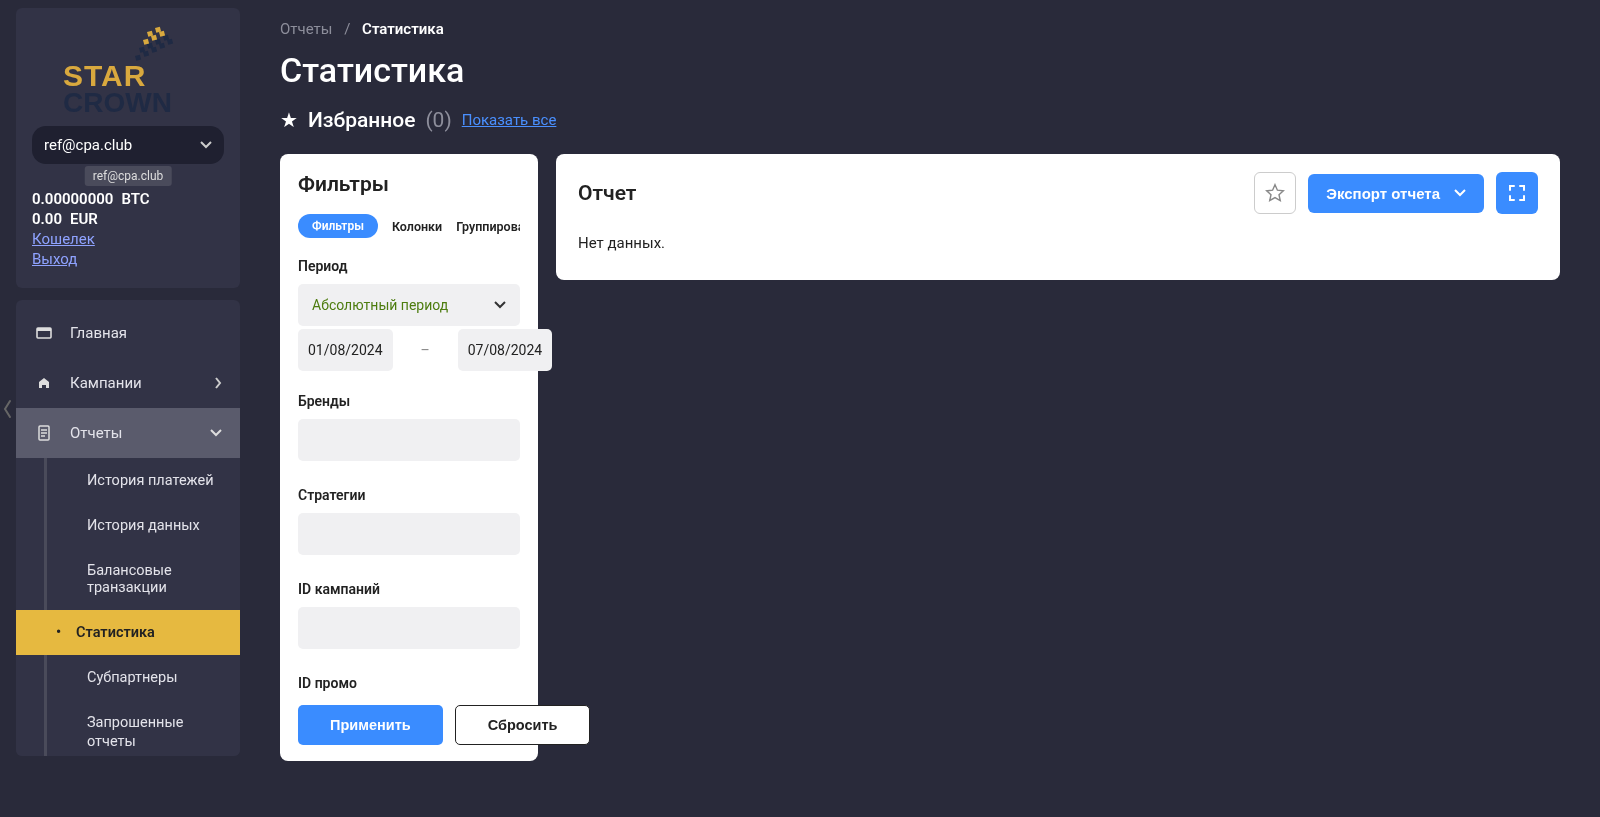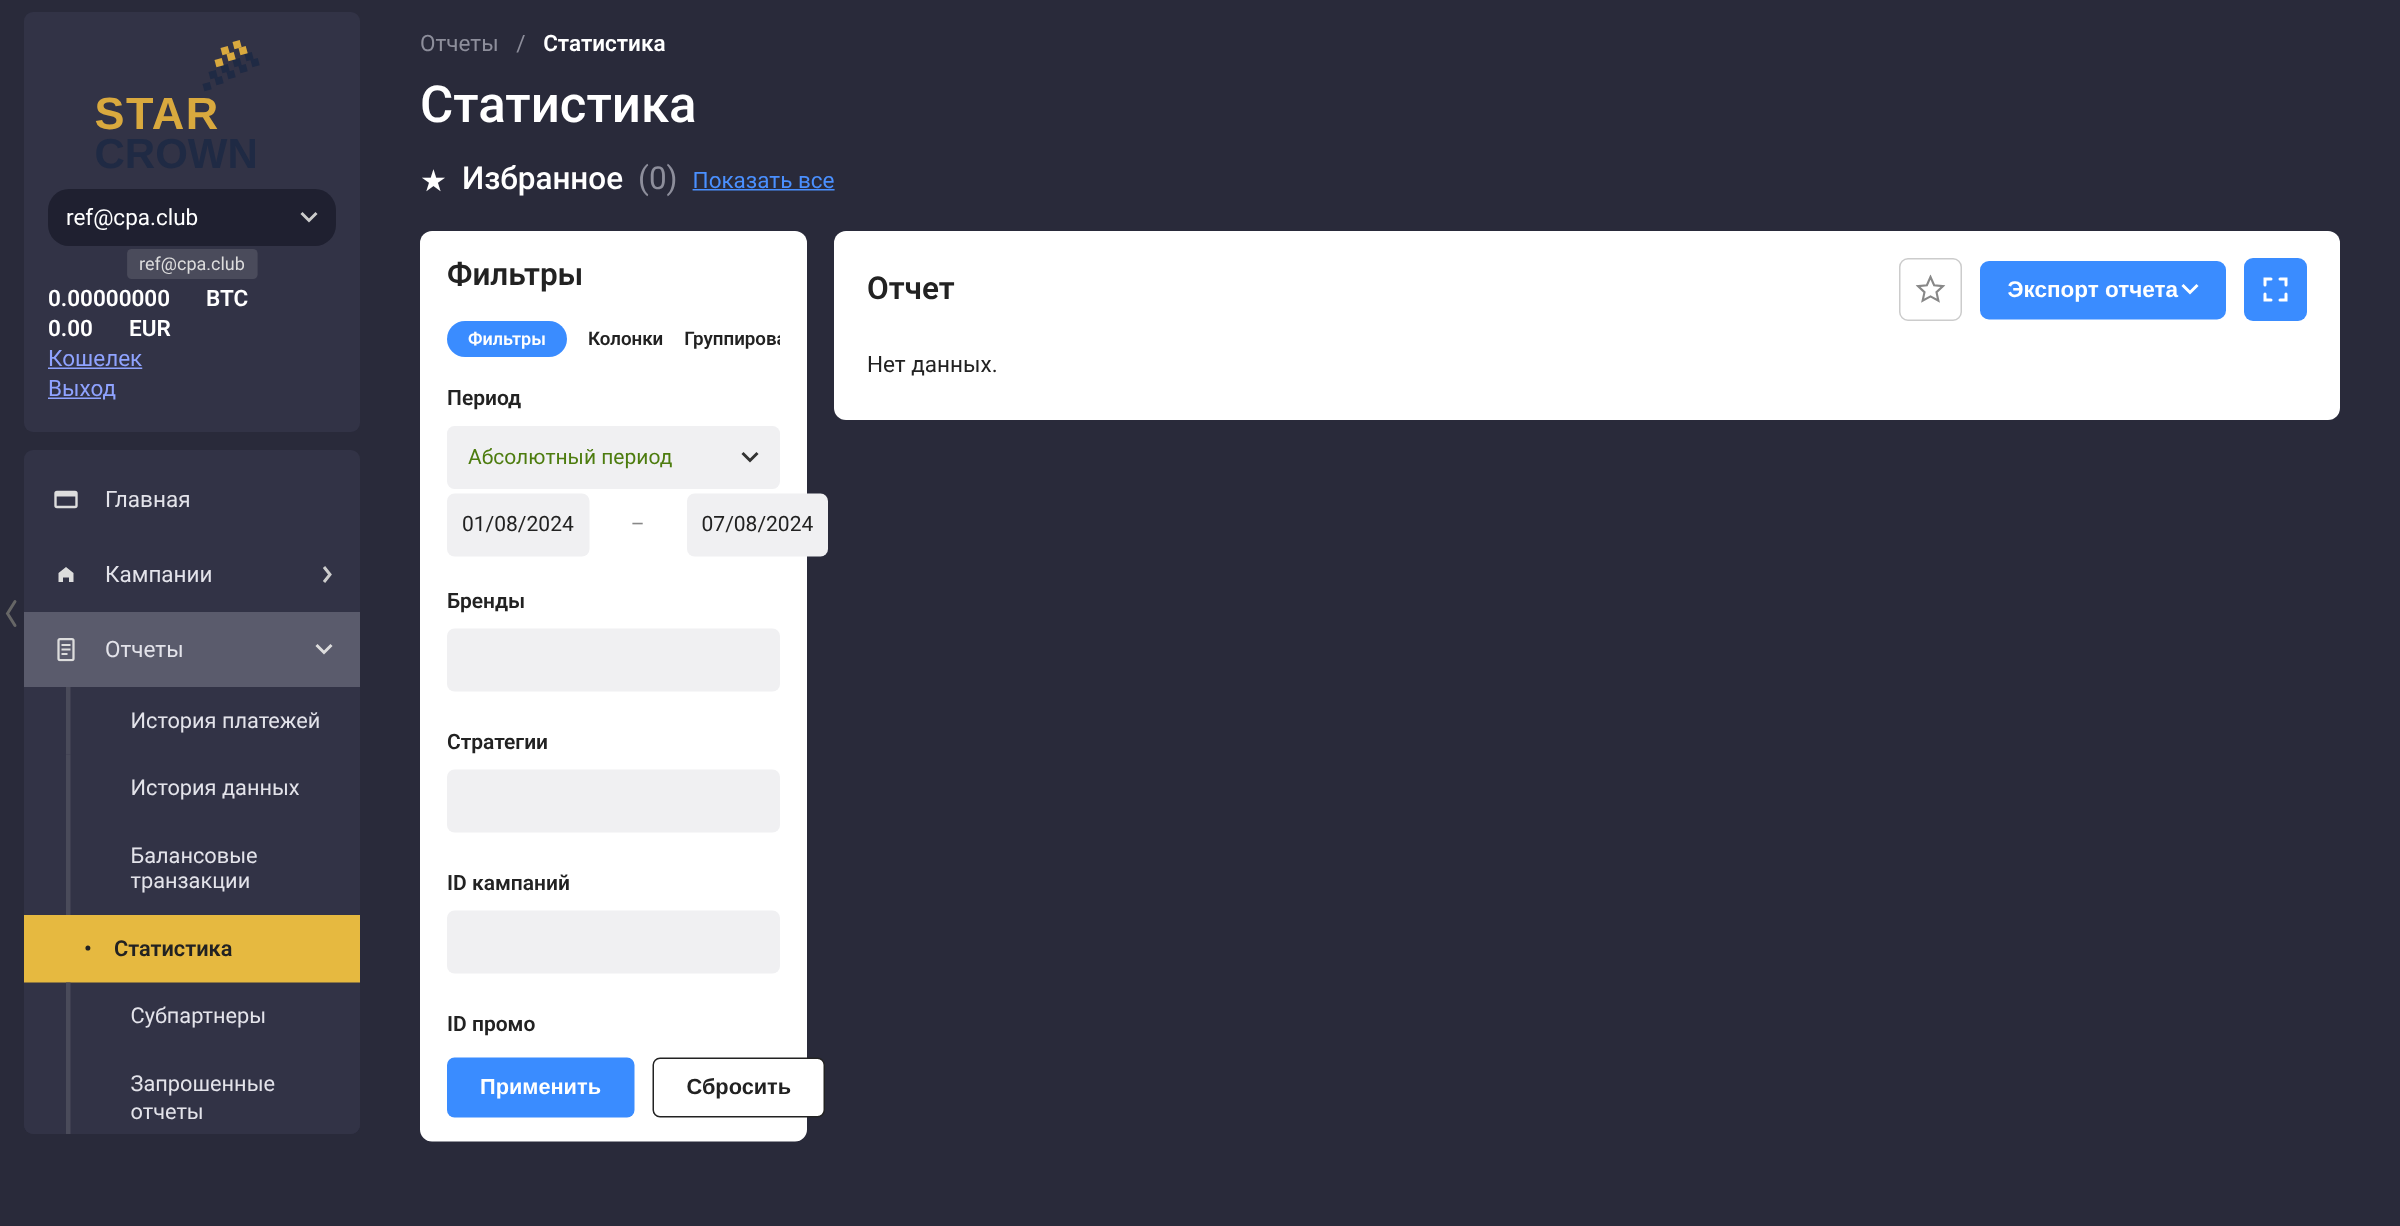--- a/index.html
+++ b/index.html
@@ -62,21 +62,21 @@
   background: #4a4b5b;
   color: #ddd;
   font-size: 12px;
   padding: 3px 8px;
   border-radius: 3px;
   white-space: nowrap;
   z-index: 10;
   margin-top: 2px;
 }
 .balance { margin-top: 26px; }
-.balance-row { display: flex; gap: 24px; font-size: 15px; font-weight: 600; margin-bottom: 2px; }
+.balance-row { display: flex; gap: 8px; font-size: 15px; font-weight: 600; margin-bottom: 2px; }
 .links { margin-top: 0; }
 .links a { color: #8fa3ff; text-decoration: underline; font-size: 15px; display: block; margin-bottom: 2px; cursor: pointer; }
 .nav { padding: 8px 0 0; }
 .nav-item {
   display: flex;
   align-items: center;
   gap: 16px;
   padding: 16px 18px;
   font-size: 15px;
   color: #e3e3ea;
@@ -165,21 +165,21 @@
   height: 42px;
   margin-bottom: 22px;
   border:none;
   width:100%;
   padding: 0 12px;
   font-size: 14px;
 }
 .action-row { display:flex; gap: 12px; margin-top: 8px; }
 .btn {
   border-radius: 5px;
-  padding: 11px 22px;
+  padding: 11px 32px;
   font-size: 14.5px;
   font-weight: 600;
   border: none;
   cursor: pointer;
 }
 .btn-primary { background: #3a8cff; color:#fff; }
 .btn-outline { background: #fff; color:#222; border: 1.5px solid #222; }
 .report-panel { flex:1; padding: 18px 22px 28px; }
 .report-header { display:flex; justify-content:space-between; align-items:center; margin-bottom: 20px; }
 .report-title { font-size: 21px; font-weight: 600; color:#222; }
@@ -192,21 +192,21 @@
   cursor:pointer;
   background:#fff;
 }
 .export-btn {
   background: #3a8cff;
   color: #fff;
   border-radius: 6px;
   padding: 11px 18px;
   font-size: 15px;
   font-weight: 600;
-  display:flex; align-items:center; gap: 2px;
+  display:flex; align-items:center; gap: 14px;
   border:none;
   cursor:pointer;
 }
 .expand-btn {
   width: 42px; height: 42px;
   background: #3a8cff;
   border-radius: 6px;
   display:flex; align-items:center; justify-content:center;
   cursor:pointer;
   border:none;

